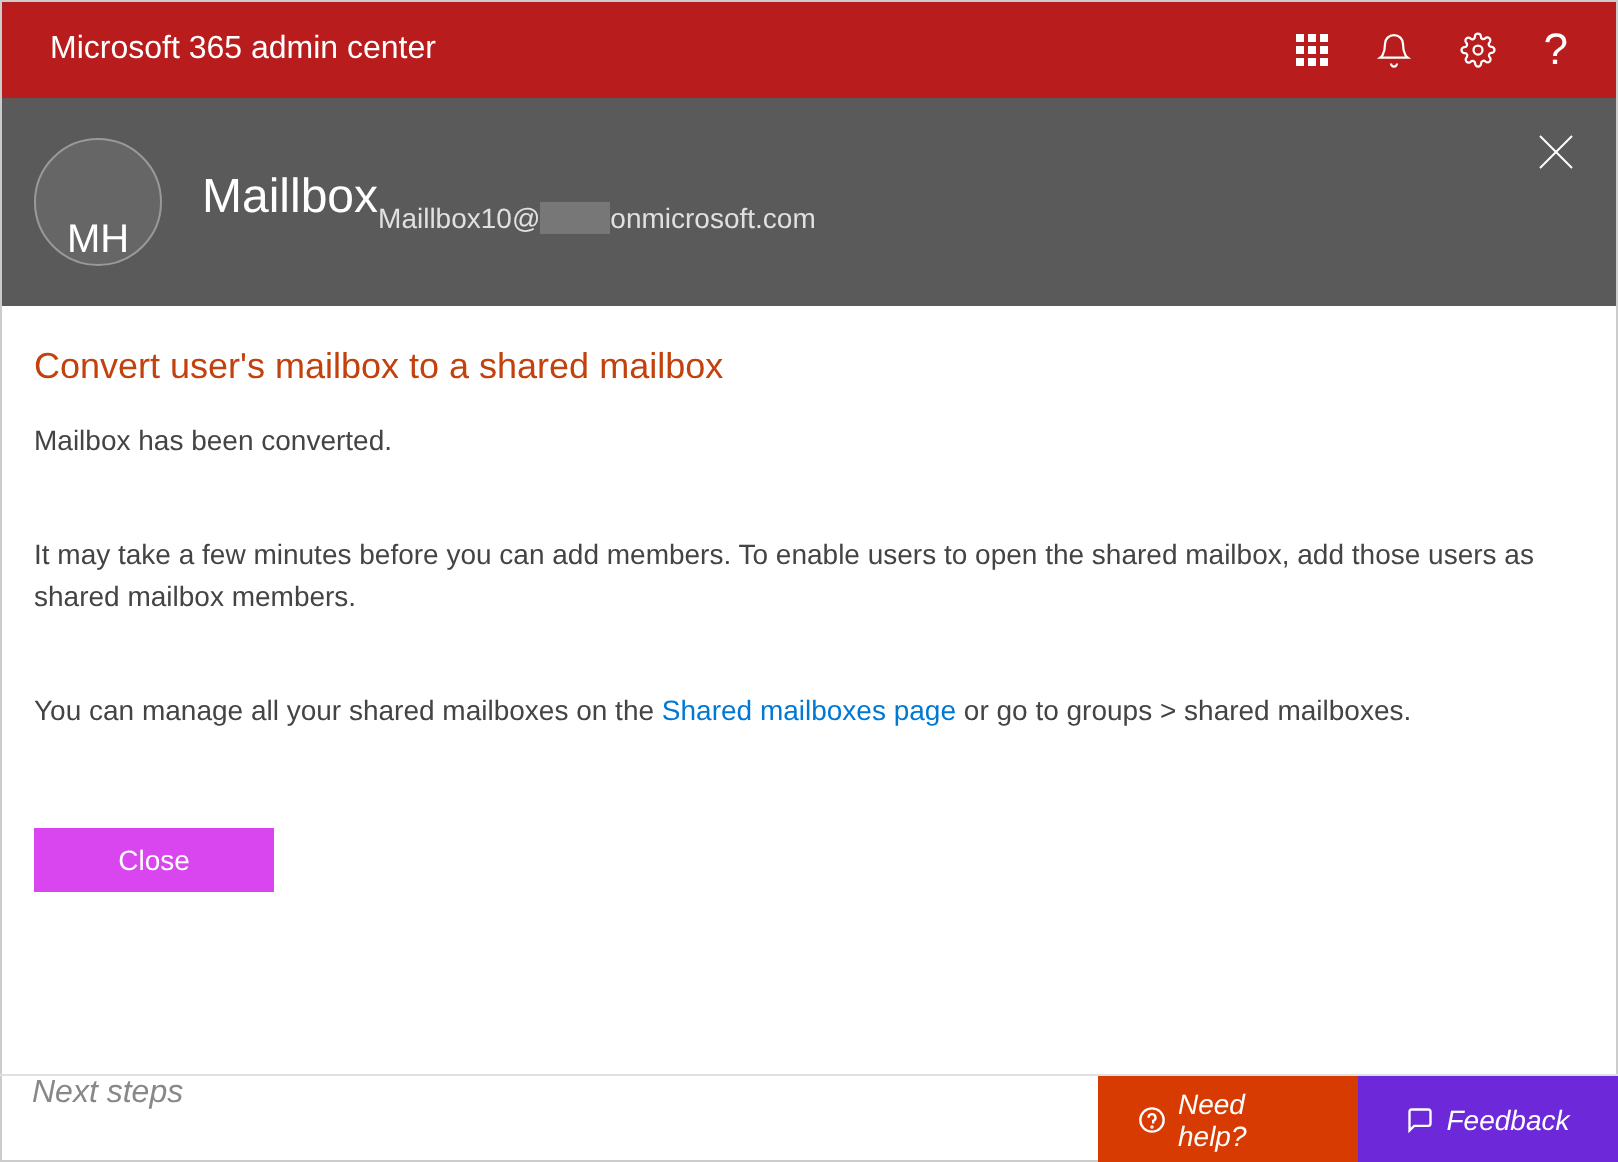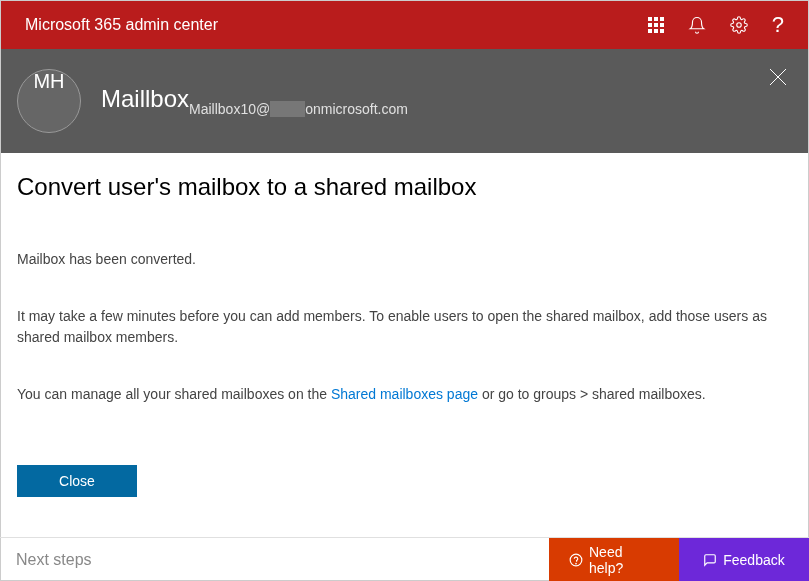--- a/index.html
+++ b/index.html
@@ -48,21 +48,21 @@
       align-items: center;
       position: relative;
     }
     .avatar {
       width: 64px;
       height: 64px;
       border-radius: 50%;
       background: #666;
       border: 1px solid #999;
       display: flex;
-      align-items: flex-start;
+      align-items: flex-end;
       justify-content: center;
       font-size: 20px;
       font-weight: 400;
       color: #fff;
       margin-right: 20px;
       flex-shrink: 0;
     }
     .panel-header-text {
       display: flex;
     }
@@ -82,59 +82,59 @@
       font-size: 24px;
       cursor: pointer;
       color: #fff;
       font-weight: 300;
     }
     .content {
       padding: 20px 16px;
       color: #333;
     }
     .pane-title {
-      font-size: 24px;
-      color: #000000;
-      font-weight: 400;
-      margin-bottom: 48px;
+      font-size: 18px;
+      color: #c2410c;
+      font-weight: 400;
+      margin-bottom: 16px;
     }
     .para {
       font-size: 14px;
       color: #444;
       line-height: 1.5;
       margin-bottom: 36px;
     }
     .para-last {
-      margin-bottom: 60px;
+      margin-bottom: 48px;
     }
     .link-inline {
       color: #0078d4;
       text-decoration: none;
       cursor: pointer;
     }
     .btn-close {
-      background: #0369a1;
+      background: #d946ef;
       color: #fff;
       border: none;
       padding: 8px 16px;
       font-size: 14px;
       cursor: pointer;
       width: 120px;
       text-align: center;
       margin-bottom: 20px;
     }
     .footer {
       display: flex;
-      align-items: center;
       border-top: 1px solid #e0e0e0;
       height: 44px;
       position: absolute;
       bottom: 0;
       left: 0;
       right: 0;
+      font-style: italic;
     }
     .footer-left {
       flex: 1;
       padding-left: 16px;
       font-size: 16px;
       color: #888;
     }
     .footer-btn {
       height: 44px;
       display: flex;

